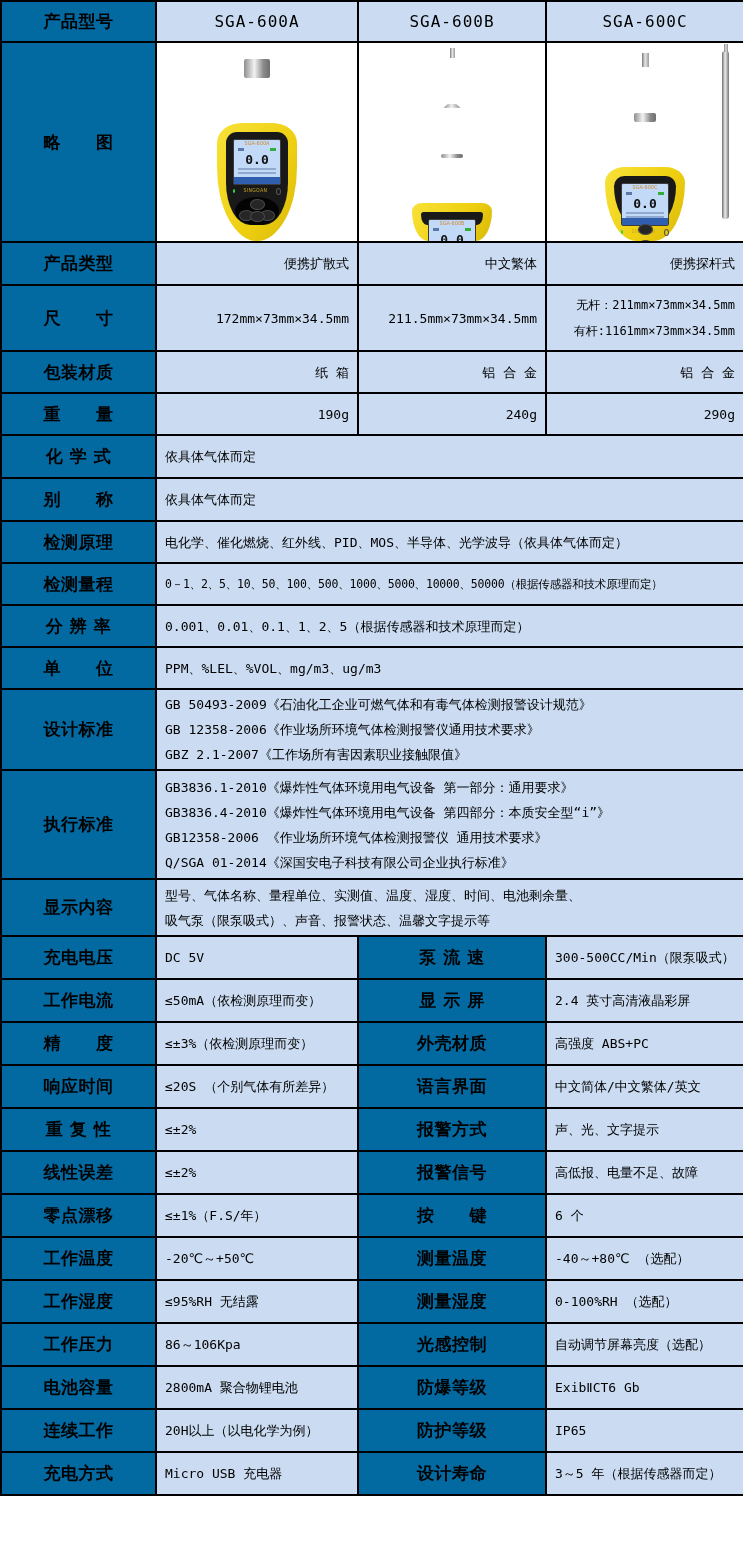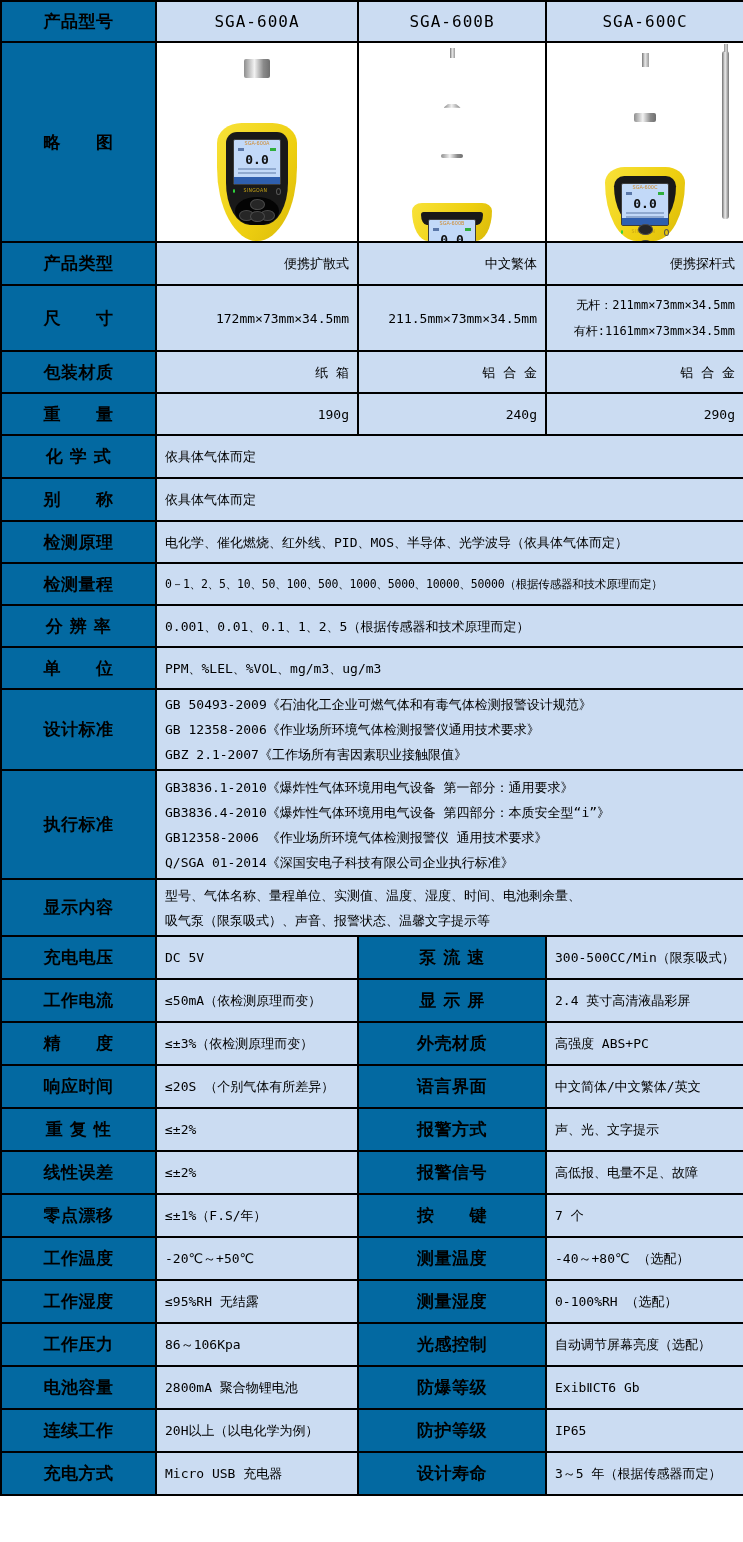--- a/index.html
+++ b/index.html
@@ -287,21 +287,21 @@
   <tr class="h37">
     <th class="lbl">线性误差</th>
     <td class="val">≤±2%</td>
     <th class="lbl">报警信号</th>
     <td class="val">高低报、电量不足、故障</td>
   </tr>
   <tr class="h37">
     <th class="lbl">零点漂移</th>
     <td class="val">≤±1%（F.S/年）</td>
     <th class="lbl">按　　键</th>
-    <td class="val">7 个</td>
+    <td class="val">6 个</td>
   </tr>
   <tr class="h37">
     <th class="lbl">工作温度</th>
     <td class="val">-20℃～+50℃</td>
     <th class="lbl">测量温度</th>
     <td class="val">-40～+80℃ （选配）</td>
   </tr>
   <tr class="h37">
     <th class="lbl">工作湿度</th>
     <td class="val">≤95%RH 无结露</td>

